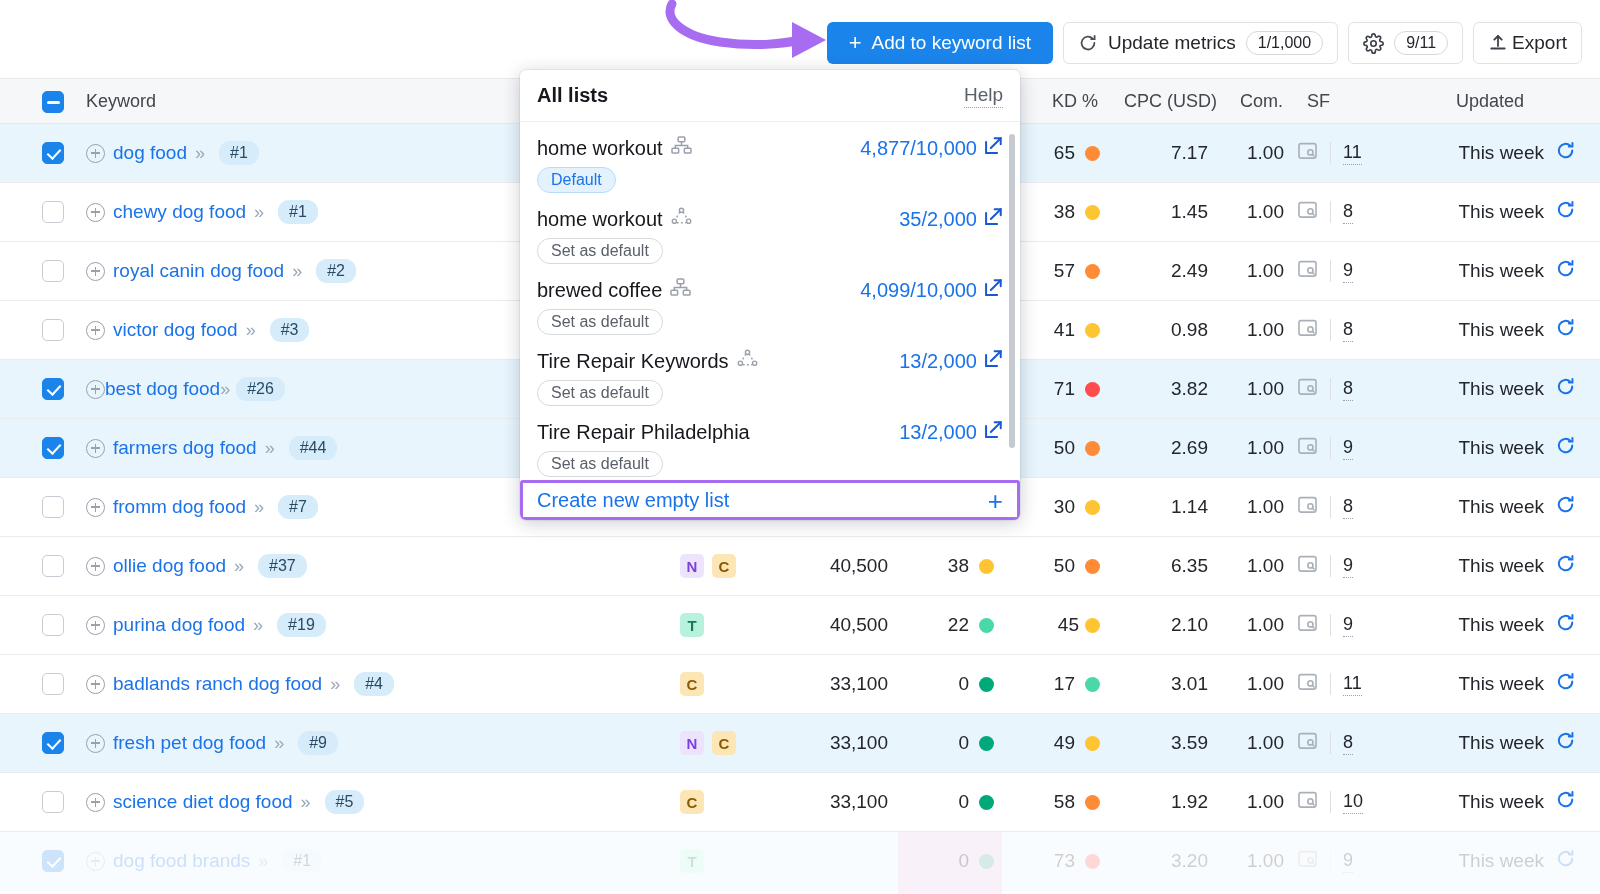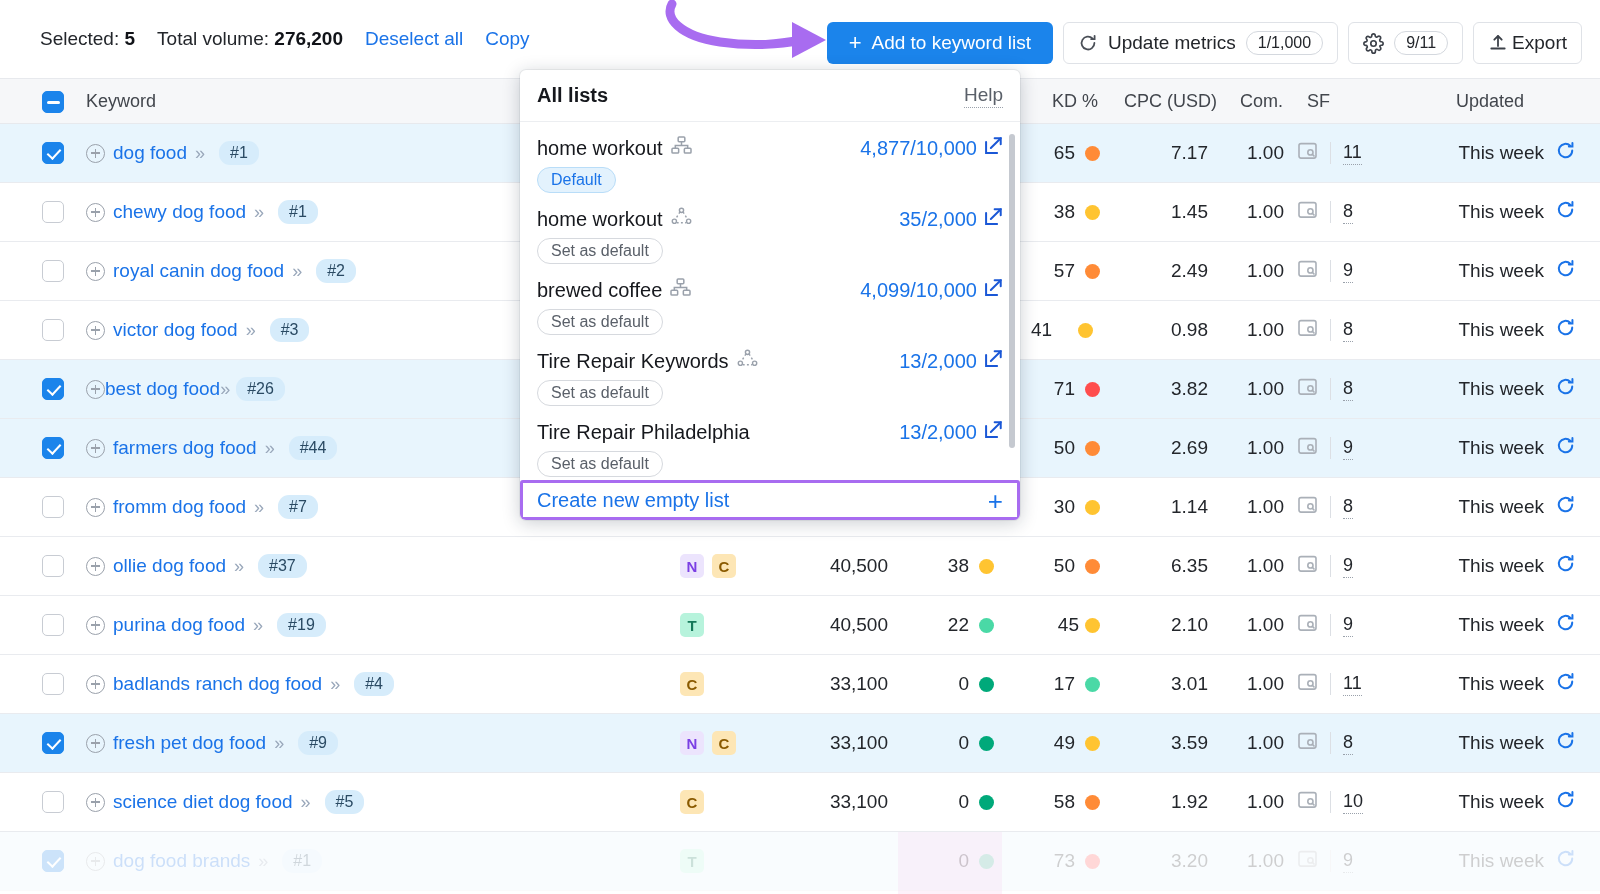--- a/index.html
+++ b/index.html
@@ -126,32 +126,20 @@
   .arrow-anno { position: absolute; left: 650px; top: -4px; z-index: 60; pointer-events: none; }
 </style>
 </head>
 <body>
 
 <div id="root">
 
   <div class="pinkband"></div>
 
   <div class="toolbar">
-    <div class="tb-left">
-      <span class="tb-stat">
-        <span>Selected:</span>
-        <b>5</b>
-      </span>
-      <span class="tb-stat">
-        <span>Total volume:</span>
-        <b>276,200</b>
-      </span>
-      <span class="tb-link">Deselect all</span>
-      <span class="tb-link">Copy</span>
-    </div>
 
     <div class="tb-right">
       <div class="btn-primary">
         <span class="plus">+</span>
         <span>Add to keyword list</span>
       </div>
 
       <div class="btn-ghost">
         <span>
           <svg class="ic" width="20" height="20" viewBox="0 0 20 20" fill="none" stroke="#4a4f57" stroke-width="1.8" stroke-linecap="round">
@@ -313,21 +301,21 @@
         </div>
         <div class="cell" style="left: 86px; gap: 8px;">
           <span class="plusring"></span>
           <span class="kwtext">victor dog food</span>
           <span class="chev">»</span>
           <span class="rankbadge" style="margin-left: 8px;">#3</span>
         </div>
         <div class="cell" style="left: 680px; gap: 8px;"></div>
         <div class="cell" style="left: 760px; width: 128px; justify-content: flex-end;"></div>
         <div class="cell" style="left: 906px; width: 88px; justify-content: flex-end; gap: 10px;"></div>
-        <div class="cell" style="left: 1024px; width: 76px; justify-content: center; gap: 26px;">
+        <div class="cell" style="left: 1024px; width: 76px; justify-content: flex-end; gap: 10px;">
           <span>41</span>
           <span class="dot" style="background:#ffc431"></span>
         </div>
         <div class="cell" style="left: 1124px; width: 84px; justify-content: flex-end;">0.98</div>
         <div class="cell" style="left: 1224px; width: 60px; justify-content: flex-end;">1.00</div>
         <div class="cell" style="left: 1298px; gap: 12px;">
           <span><svg width="20" height="18" viewBox="0 0 20 18" fill="none" stroke="#aab0b8" stroke-width="1.6">
               <rect x="1" y="1.6" width="17" height="14.5" rx="2"></rect>
               <circle cx="12.4" cy="10.4" r="2.6"></circle>
               <path d="M14.4 12.4l2.1 2.1"></path>

